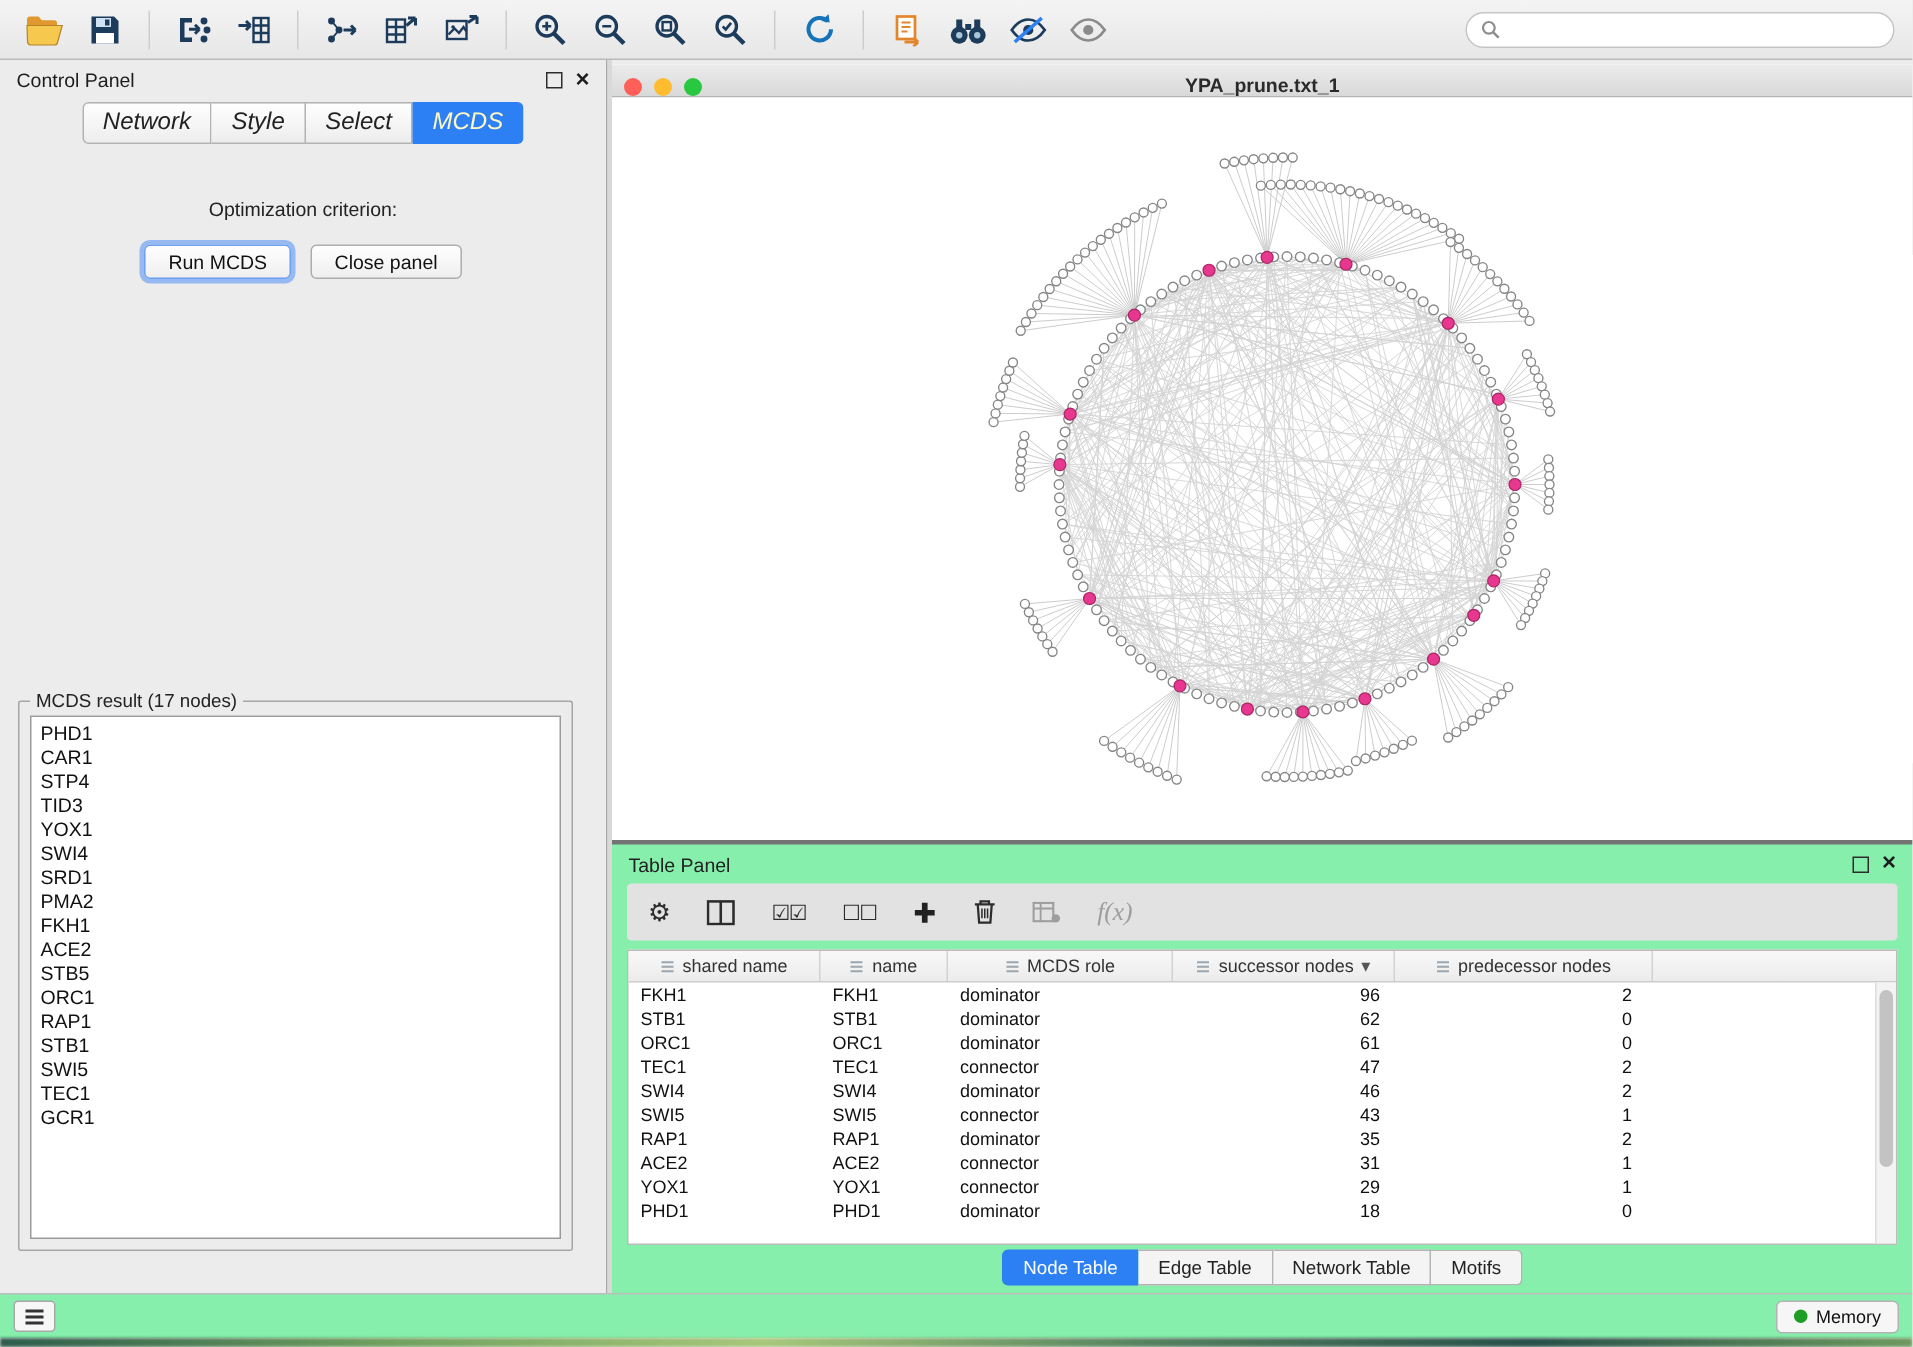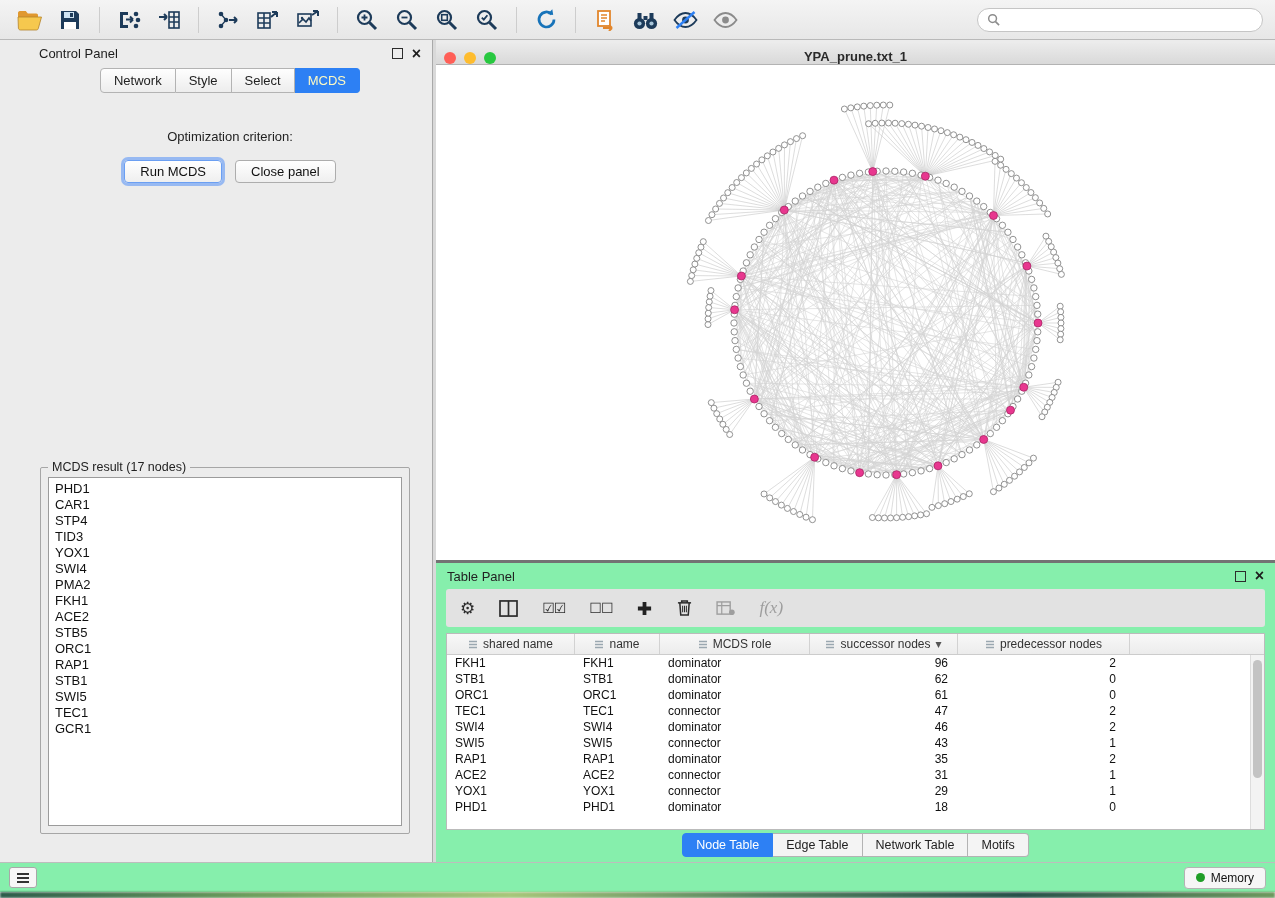--- a/index.html
+++ b/index.html
@@ -8,29 +8,29 @@
   svg{display:block;}
   
   .toolbar{position:absolute;top:0;left:0;right:0;height:40px;background:linear-gradient(#f4f4f4,#e7e7e7);
            border-bottom:1px solid #b9b9b9;display:flex;align-items:center;padding:0 12px;box-sizing:border-box;gap:4px;}
   .tb-btn{width:36px;height:30px;display:flex;align-items:center;justify-content:center;border-radius:4px;cursor:default;}
   .tb-sep{width:1px;height:26px;background:#cdcdcd;margin:0 7px;}
   .search-box{margin-left:auto;width:286px;height:24px;border:1px solid #c5c5c5;border-radius:12px;background:#fff;
               display:flex;align-items:center;padding:0 9px;gap:6px;box-sizing:border-box;}
   .search-box input{border:none;outline:none;flex:1;font-size:12px;background:transparent;font-family:"Liberation Sans",sans-serif;}
   
-  .main{position:absolute;top:40px;left:0;right:0;bottom:36px;margin-left:28px;}
+  .main{position:absolute;top:40px;left:0;right:0;bottom:36px;}
   
   .control-panel{position:absolute;left:0;top:0;width:405px;bottom:0;background:#ececec;border-right:1px solid #a9a9a9;box-sizing:border-box;}
   .panel-header{height:27px;display:flex;align-items:center;padding:0 11px;font-size:13px;color:#1d1d1d;}
   .win-btns{margin-left:auto;display:flex;align-items:center;gap:9px;}
   .float-btn{width:9px;height:9px;border:1.6px solid #2c2c2c;background:transparent;}
   .close-btn{font-size:16px;font-weight:bold;color:#1d1d1d;line-height:10px;}
   .cp-tabs{display:flex;justify-content:center;padding:1px 0 5px;}
-  .cp-tab{font-size:13px;padding:4px 13px;border:1px solid #b3b3b3;border-left-width:0;background:linear-gradient(#fefefe,#ededed);color:#222;}
+  .cp-tab{font-size:16px;padding:4px 13px;border:1px solid #b3b3b3;border-left-width:0;background:linear-gradient(#fefefe,#ededed);color:#222;font-style:italic;}
   .cp-tab:first-child{border-left-width:1px;border-radius:4px 0 0 4px;}
   .cp-tab:last-child{border-radius:0 4px 4px 0;}
   .cp-tab.active{background:#2d80f4;border-color:#2d80f4;color:#fef9c3;}
   .opt-label{text-align:center;margin-top:31px;font-size:13px;}
   .dropdown{width:313px;height:23px;margin:11px auto 0;background:#fff;border:1px solid #b4b4b4;border-radius:4px;
             display:flex;align-items:center;box-sizing:border-box;position:relative;overflow:hidden;}
   .dropdown-value{flex:1;font-size:12.5px;padding-left:9px;white-space:nowrap;}
   .dropdown-stepper{width:19px;align-self:stretch;background:linear-gradient(#70a6f8,#2c6cf0);color:#fff;
             display:flex;flex-direction:column;align-items:center;justify-content:center;font-size:6.5px;line-height:5.5px;border-radius:0 3px 3px 0;}
   .btn-row{display:flex;justify-content:center;gap:13px;margin-top:16px;}
@@ -289,20 +289,21 @@
     </div>
     <fieldset class="result-box">
       <legend>MCDS result (17 nodes)</legend>
       <div class="result-inner" id="result-list">
           <div class="result-item">PHD1</div>
           <div class="result-item">CAR1</div>
           <div class="result-item">STP4</div>
           <div class="result-item">TID3</div>
           <div class="result-item">YOX1</div>
           <div class="result-item">SWI4</div>
+          <div class="result-item">SRD1</div>
           <div class="result-item">PMA2</div>
           <div class="result-item">FKH1</div>
           <div class="result-item">ACE2</div>
           <div class="result-item">STB5</div>
           <div class="result-item">ORC1</div>
           <div class="result-item">RAP1</div>
           <div class="result-item">STB1</div>
           <div class="result-item">SWI5</div>
           <div class="result-item">TEC1</div>
           <div class="result-item">GCR1</div>

